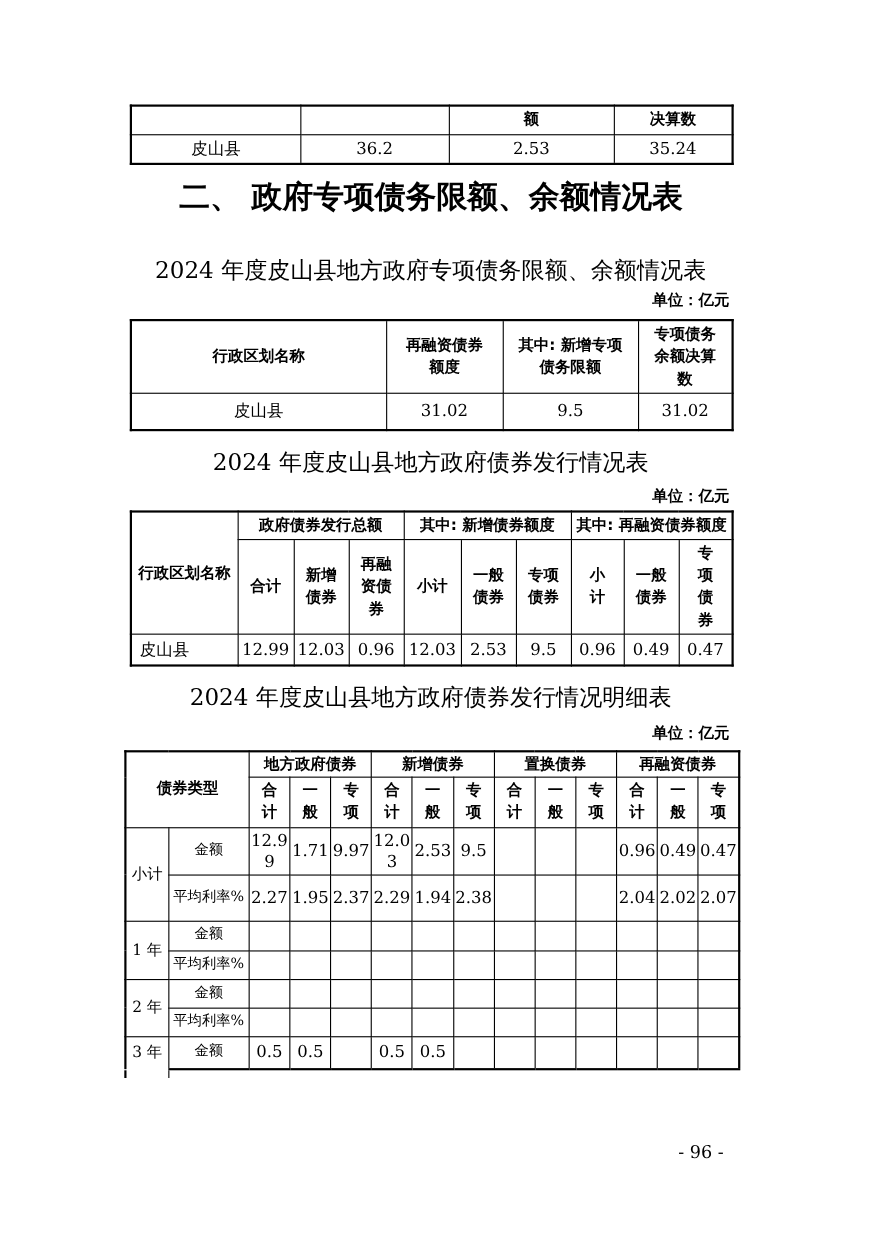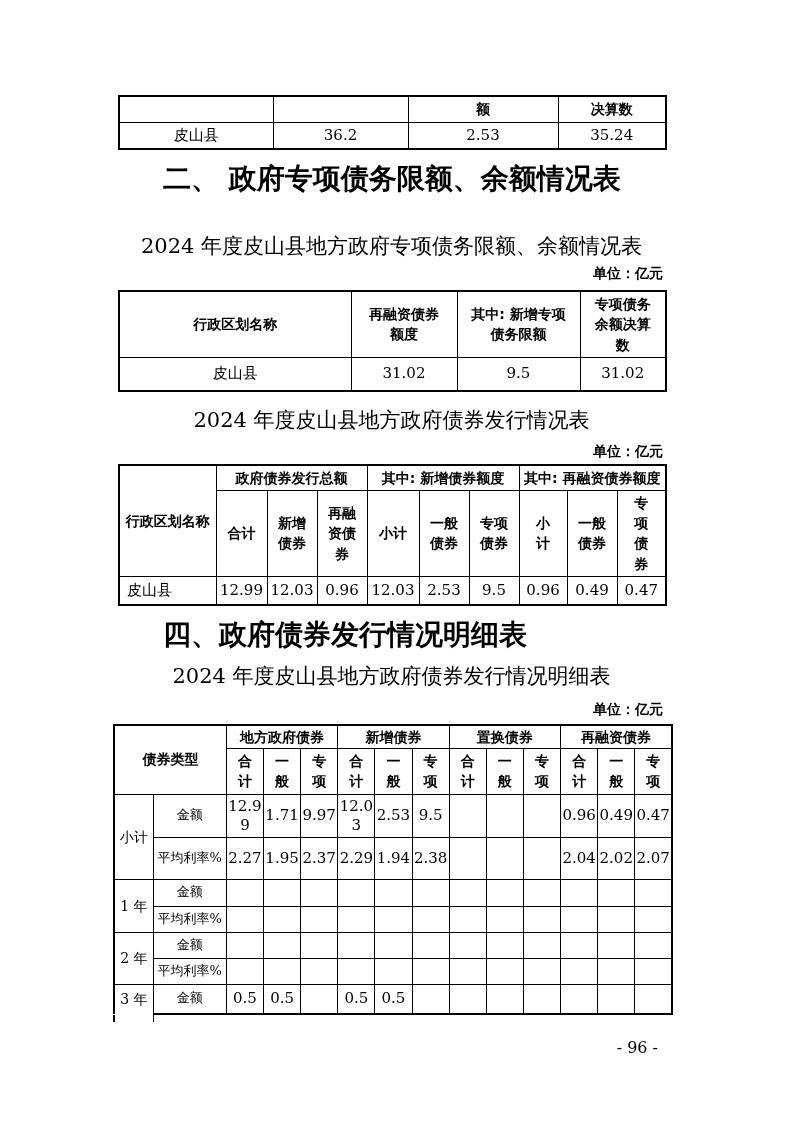--- a/index.html
+++ b/index.html
@@ -175,21 +175,20 @@
         <td>12.03</td>
         <td>2.53</td>
         <td>9.5</td>
         <td>0.96</td>
         <td>0.49</td>
         <td>0.47</td>
       </tr>
     </tbody>
       </table>
 
-    <div class="sec">四、政府债券发行情况明细表</div>
     <div class="subtitle m14">2024 年度皮山县地方政府债券发行情况明细表</div>
     <div class="unit um10">单位：亿元</div>
 
     <div class="t4wrap">
       <table class="t4">
         <colgroup>
           <col style="width:39px">
             <col style="width:73px">
           <col style="width:37px">
             <col style="width:37px">

